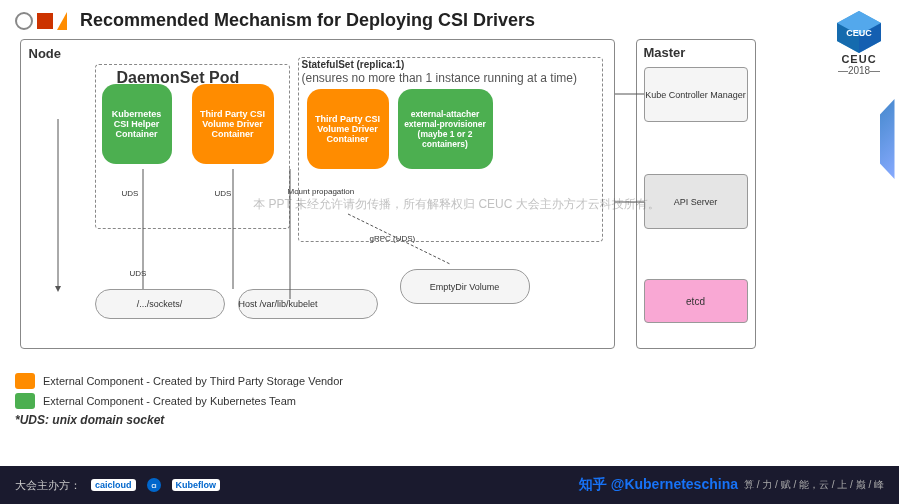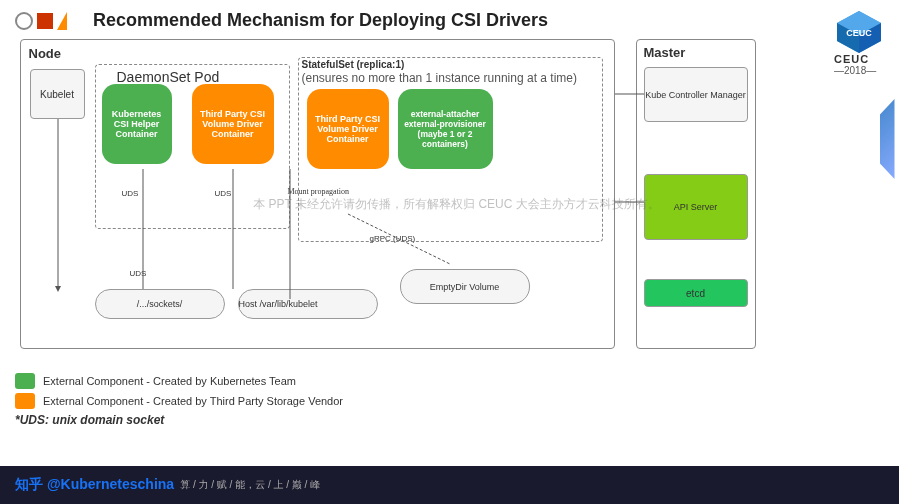--- a/index.html
+++ b/index.html
@@ -16,21 +16,21 @@
       width: 899px;
       height: 504px;
       position: relative;
       padding: 10px 15px;
     }
 
     
     .header {
       display: flex;
       align-items: center;
-      gap: 26px;
+      gap: 13px;
       margin-bottom: 8px;
     }
     .header-shapes {
       display: flex;
       align-items: center;
       gap: 4px;
     }
     .shape-circle {
       width: 18px;
       height: 18px;
@@ -55,20 +55,21 @@
       color: #222;
     }
 
     
     .logo-area {
       position: absolute;
       top: 8px;
       right: 15px;
       display: flex;
       flex-direction: column;
+      align-items: center;
     }
     .logo-cube {
       width: 50px;
       height: 45px;
     }
     .logo-text {
       font-size: 11px;
       color: #333;
       font-weight: bold;
       letter-spacing: 1px;
@@ -214,22 +215,22 @@
       top: 25px;
       width: 195px;
       height: 165px;
       border: 1.5px dashed #888;
       border-radius: 4px;
     }
     .daemonset-title {
       position: absolute;
       left: 4px;
       top: 4px;
-      font-size: 14px;
-      font-weight: normal;
+      font-size: 16px;
+      font-weight: bold;
       color: #333;
       padding-left: 17px;
     }
 
     
     .green-csi {
       position: absolute;
       left: 82px;
       top: 45px;
       width: 70px;
@@ -343,21 +344,20 @@
       top: 150px;
       font-size: 8px;
       color: #333;
     }
     .mount-label {
       position: absolute;
       left: 268px;
       top: 148px;
       font-size: 8px;
       color: #333;
-      font-family: Liberation Serif, serif;
     }
     .grpc-label {
       position: absolute;
       left: 350px;
       top: 195px;
       font-size: 8px;
       color: #333;
     }
     .uds-label-3 {
       position: absolute;
@@ -448,40 +448,40 @@
       justify-content: center;
       text-align: center;
       font-size: 9px;
       color: #333;
     }
     .api-server-box {
       position: absolute;
       left: 624px;
       top: 135px;
       width: 104px;
-      height: 66px;
+      height: 55px;
       border: 1.5px solid #999;
       border-radius: 4px;
-      background: #84cc16;
+      background: #e5e5e5;
       display: flex;
       align-items: center;
       justify-content: center;
       text-align: center;
       font-size: 9px;
       color: #333;
     }
     .etcd-abs {
       position: absolute;
       left: 624px;
       top: 240px;
       width: 104px;
-      height: 28px;
+      height: 44px;
       border: 1.5px solid #999;
       border-radius: 4px;
-      background: #22c55e;
+      background: #f9a8d4;
       display: flex;
       align-items: center;
       justify-content: center;
       font-size: 10px;
       color: #333;
     }
 
     
     .arrows-svg {
       position: absolute;
@@ -530,23 +530,20 @@
   </div>
 
   <div class="diagram-wrapper">
 
     <div class="watermark">本 PPT 未经允许请勿传播，所有解释权归 CEUC 大会主办方才云科技所有。</div>
 
     <div class="node-outer">
       <span class="node-title">Node</span>
     </div>
 
-    <div class="kubelet-abs">
-      <span>Kubelet</span>
-    </div>
 
     <div class="daemonset-abs">
       <span class="daemonset-title">DaemonSet Pod</span>
     </div>
 
     <div class="green-csi">
       <span>Kubernetes CSI Helper Container</span>
     </div>
 
     <div class="orange-csi-daemon">
@@ -616,32 +613,46 @@
         <marker id="arrow" markerWidth="6" markerHeight="6" refX="3" refY="3" orient="auto">
           <path d="M0,0 L0,6 L6,3 z" fill="#555"></path>
         </marker>
       </defs>
     </svg>
 
   </div>
 
   <div class="legend" style="margin-top:4px;">
     <div class="legend-item">
+      <div class="legend-color" style="background:#ff8c00;"></div>
+      <span>External Component - Created by Third Party Storage Vendor</span>
+    </div>
+    <div class="legend-item">
       <div class="legend-color" style="background:#4caf50;"></div>
       <span>External Component - Created by Kubernetes Team</span>
     </div>
-    <div class="legend-item">
-      <div class="legend-color" style="background:#ff8c00;"></div>
-      <span>External Component - Created by Third Party Storage Vendor</span>
-    </div>
   </div>
 
   <div class="footer-note">*UDS: unix domain socket</div>
 
   <div class="bottom-bar">
+    <div class="bottom-left">
+      <span>大会主办方：</span>
+      <span class="sponsor-logo">
+        <span>caicloud</span>
+      </span>
+
+      <svg width="16" height="16" viewBox="0 0 16 16">
+        <circle cx="8" cy="8" r="7" fill="#0066cc"></circle>
+        <text x="8" y="11" text-anchor="middle" fill="white" font-size="5" font-weight="bold">CI</text>
+      </svg>
+      <span class="sponsor-logo">
+        <span>Kubeflow</span>
+      </span>
+    </div>
     <div class="bottom-right">
       <span class="zhihu-logo">
         <span>知乎 @Kuberneteschina</span>
       </span>
       <span style="color:#aaa; font-size:10px;">算 / 力 / 赋 / 能，云 / 上 / 巅 / 峰</span>
     </div>
   </div>
 
 </div>
 

